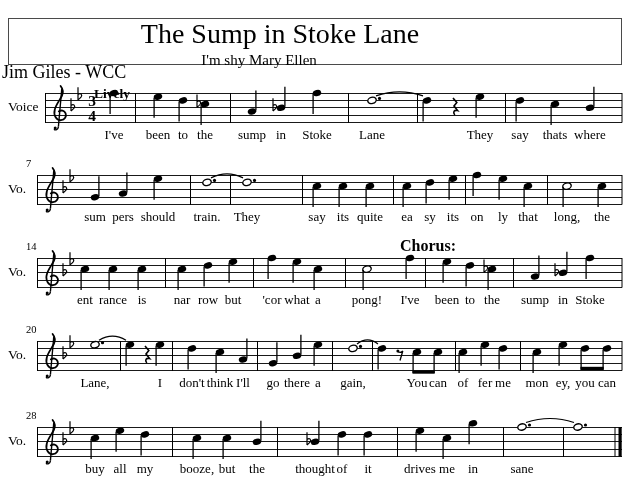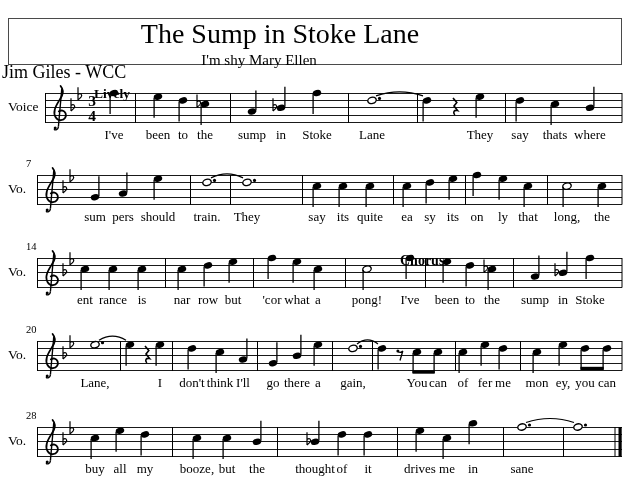--- a/index.html
+++ b/index.html
@@ -5,21 +5,21 @@
   html,body{margin:0;padding:0;background:#fff;}
   #sheet{position:relative;width:630px;height:486px;background:#fff;overflow:hidden;
          font-family:"Liberation Serif","DejaVu Serif",serif;color:#000;}
   .abs{position:absolute;}
   #title-box{left:8px;top:18px;width:612px;height:45px;border:1px solid #4a4a4a;}
   #title{left:0;top:19px;width:560px;text-align:center;font-size:28px;line-height:30px;}
   #subtitle{left:0;top:52px;width:518px;text-align:center;font-size:15px;}
   #credit-left{left:2px;top:50px;font-size:18px;margin-top:12px;}
   #credit-right{right:8px;top:53px;font-size:12.5px;}
   #tempo{left:94px;top:86px;font-size:13.5px;font-weight:bold;}
-  #chorus{left:400px;top:253px;font-size:14px;font-weight:bold;}
+  #chorus{left:400px;top:237px;font-size:16px;font-weight:bold;}
   svg{position:absolute;left:0;overflow:visible;}
 </style>
 </head>
 <body>
 
 <div id="sheet">
   <div id="systems">
       <svg width="630" height="88" style="top:63px">
         <line x1="45" x2="622" y1="30" y2="30" stroke="#000" stroke-width="0.9" shape-rendering="crispEdges"></line>
         <line x1="45" x2="622" y1="37.4" y2="37.4" stroke="#000" stroke-width="0.9" shape-rendering="crispEdges"></line>

